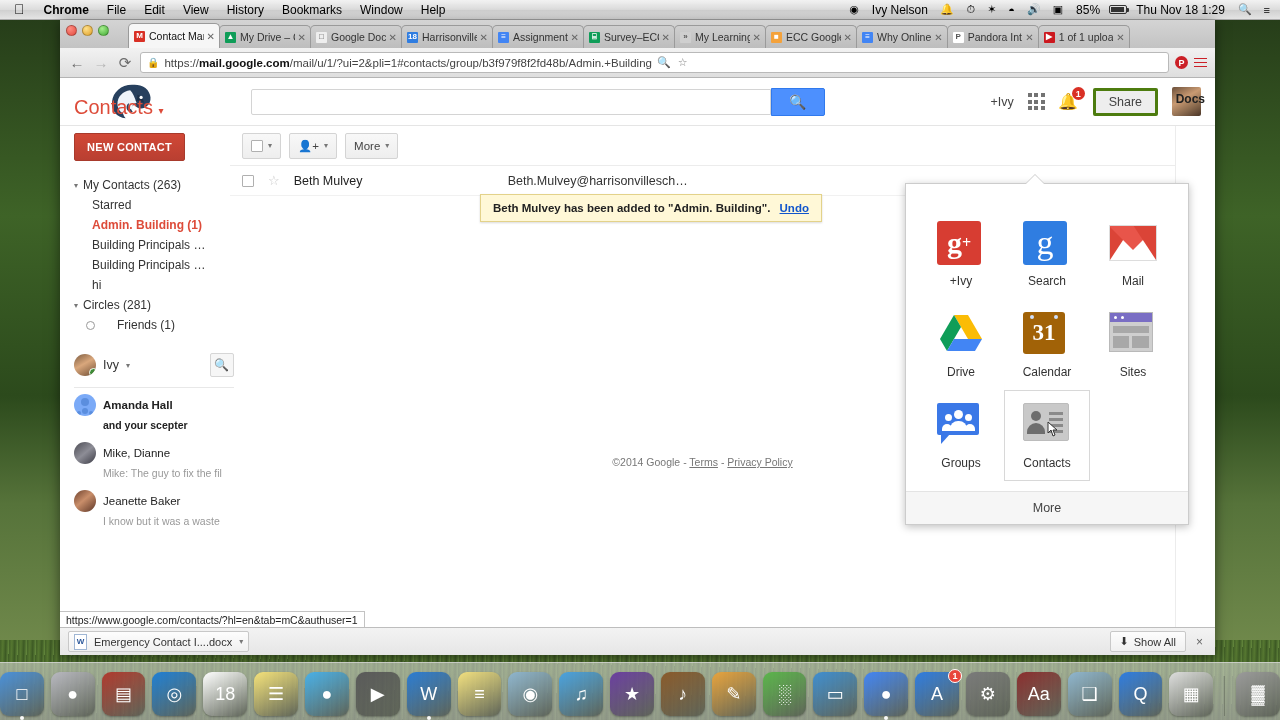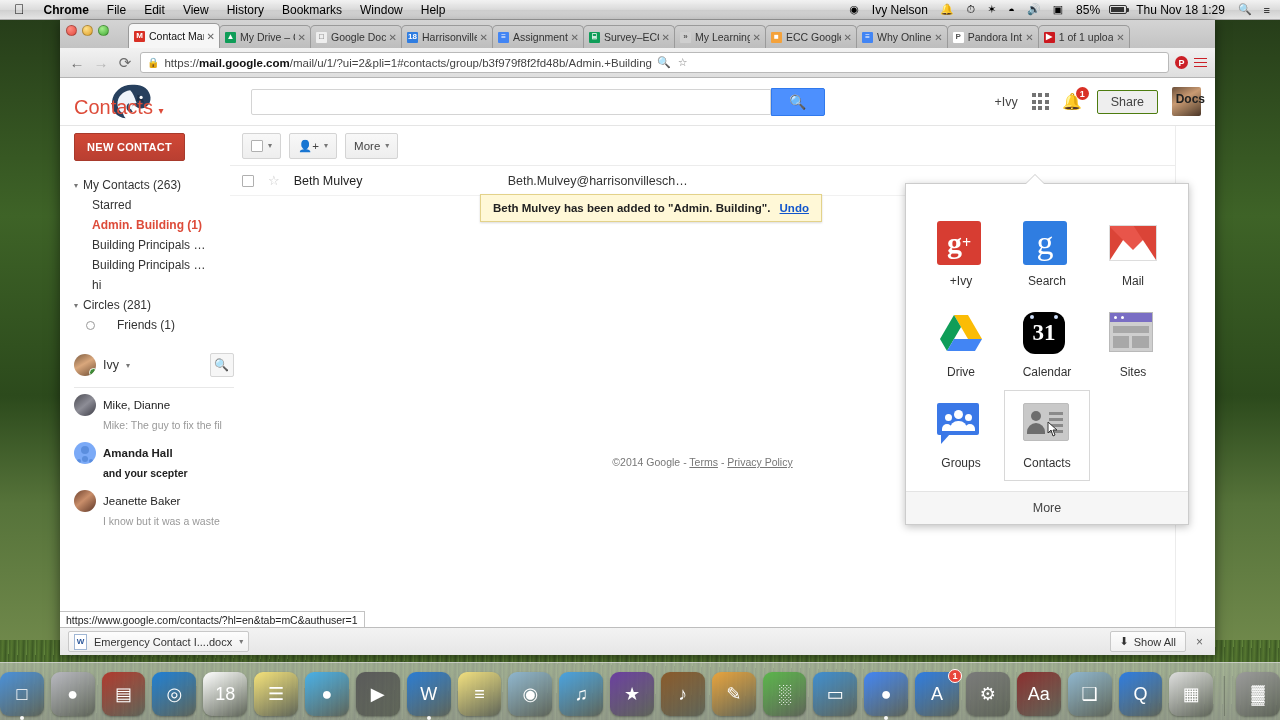--- a/index.html
+++ b/index.html
@@ -123,21 +123,21 @@
   .plus-name{ font-size:12.5px; color:#444; }
   .apps-grid{ display:grid; grid-template-columns:repeat(3,4px); grid-auto-rows:4px; gap:2.5px; }
   .apps-grid i{ background:#737373; width:4px; height:4px; display:block; }
   .bell{ position:relative; font-size:16px; color:#5f5f5f; }
   .bell-badge{
     position:absolute; right:-6px; top:-5px; background:#d93025; color:#fff;
     border-radius:50%; width:13px;height:13px; font-size:9px; font-weight:bold;
     display:flex;align-items:center;justify-content:center; font-style:normal;
   }
   .share-btn{
-    background:#eee; border:1px solid #4d7c0f; border-radius:2px;
+    background:#eee; border:3px solid #4d7c0f; border-radius:2px;
     padding:4px 13px; font-size:12.5px; color:#444;
   }
   .avatar-top{
     width:29px;height:29px;border-radius:2px;overflow:hidden;
     background:linear-gradient(150deg,#6b4f3a,#c99a72 40%,#8a6a4e 70%,#4a3527);
   }
 
   
   .g-body{ display:flex; height:calc(100% - 48px); }
   .g-side{ width:170px; padding:10px 0 0 14px; position:relative;}
@@ -258,21 +258,21 @@
     content:""; position:absolute; left:-2px; top:-1px; width:0;height:0;
     border-left:25px solid #db4437; border-bottom:38px solid transparent;
   }
   .ico-mail:after{
     content:""; position:absolute; right:-2px; top:-1px; width:0;height:0;
     border-right:25px solid #db4437; border-bottom:38px solid transparent;
   }
   .ico-mail i{ position:absolute; left:50%; top:0; transform:translateX(-50%);
     width:0;height:0; border-left:24px solid transparent; border-right:24px solid transparent;
     border-top:24px solid #e8554a; }
-  .ico-cal{ width:42px;height:42px; background:#000000; border-radius:12px; color:#fff;
+  .ico-cal{ width:42px;height:42px; background:#a16207; border-radius:3px; color:#fff;
     font-size:23px; font-weight:bold; display:flex; align-items:center; justify-content:center;
     font-family:"Liberation Serif", serif; position:relative; }
   .ico-cal:before{ content:""; position:absolute; left:7px; top:3px; width:4px;height:4px; background:#cfe0fb; border-radius:50%; }
   .ico-cal:after{ content:""; position:absolute; right:7px; top:3px; width:4px;height:4px; background:#cfe0fb; border-radius:50%; }
   .ico-sites{ width:44px;height:40px; background:#cfcfcf; border:1px solid #b9b9b9; position:relative;}
   .ico-sites .bar{ position:absolute; left:0;right:0;top:0; height:9px; background:#7a6ec4; }
   .ico-sites .bar i{ position:absolute; top:3px; width:3px;height:3px;border-radius:50%;background:#fff;}
   .ico-sites .p1{ position:absolute; left:3px; top:13px; right:3px; height:7px; background:#a8a8a8;}
   .ico-sites .p2{ position:absolute; left:3px; top:23px; width:16px; bottom:3px; background:#a8a8a8;}
   .ico-sites .p3{ position:absolute; left:22px; top:23px; right:3px; bottom:3px; background:#a8a8a8;}
@@ -530,26 +530,26 @@
               <span class="ava ivy">
                   <i class="ava-online"></i>
                 </span>
               <span class="me-name">Ivy</span>
               <span class="mini-caret">▾</span>
               <span class="roster-search">🔍</span>
             </div>
             <div class="roster-sep"></div>
             <div id="rosterlist">
                 <div class="roster-row">
+                  <span class="ava amanda"></span>
+                  <span class="rr-txt"><span class="rr-name b">Amanda Hall</span><br><span class="rr-sub b">and your scepter</span></span>
+                </div>
+                <div class="roster-row">
                   <span class="ava mike"></span>
                   <span class="rr-txt"><span class="rr-name">Mike, Dianne</span><br><span class="rr-sub">Mike: The guy to fix the fil</span></span>
-                </div>
-                <div class="roster-row">
-                  <span class="ava amanda"></span>
-                  <span class="rr-txt"><span class="rr-name b">Amanda Hall</span><br><span class="rr-sub b">and your scepter</span></span>
                 </div>
                 <div class="roster-row">
                   <span class="ava jean"></span>
                   <span class="rr-txt"><span class="rr-name">Jeanette Baker</span><br><span class="rr-sub">I know but it was a waste</span></span>
                 </div>
               </div>
           </div>
         </div>
 
         <div class="g-main">

